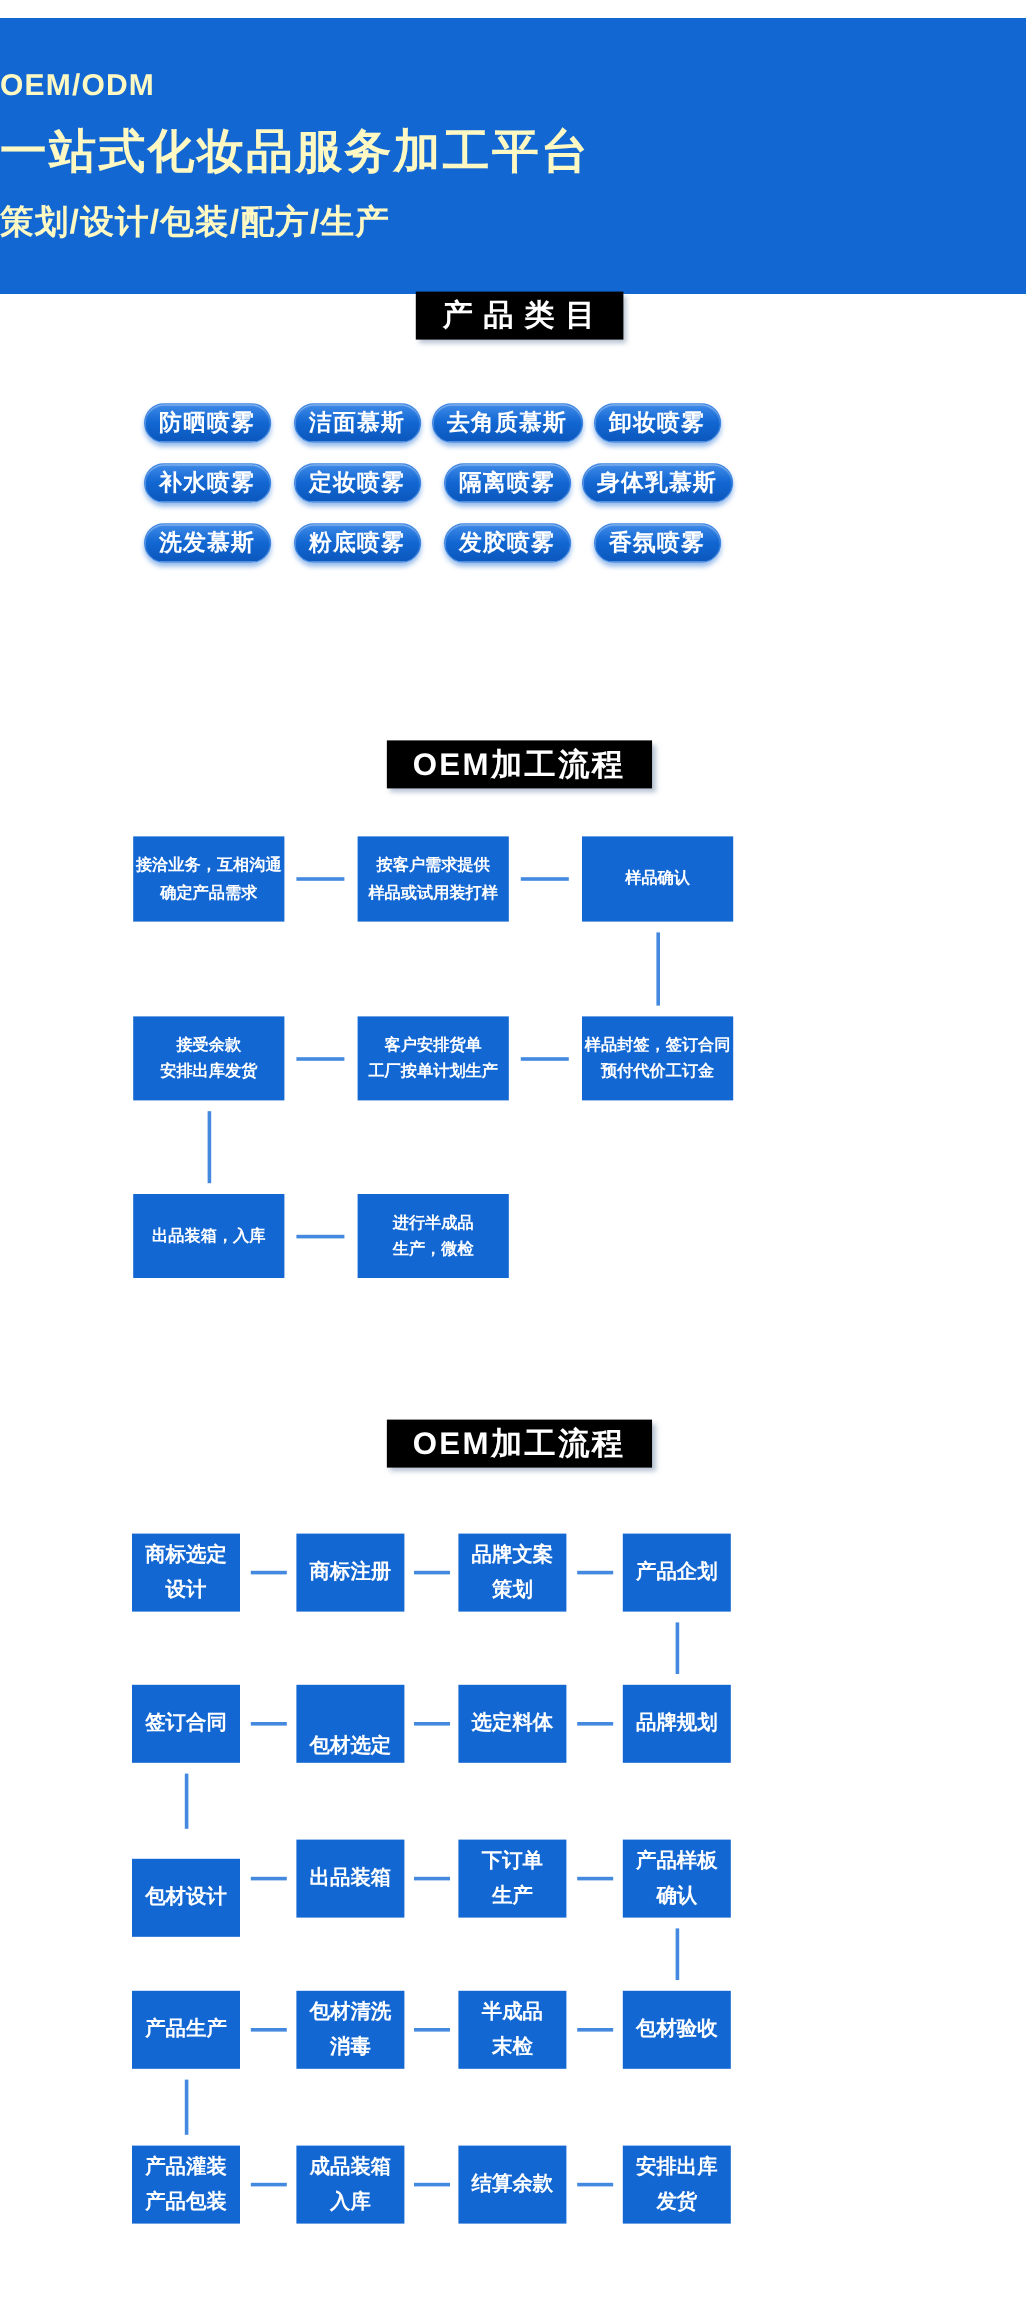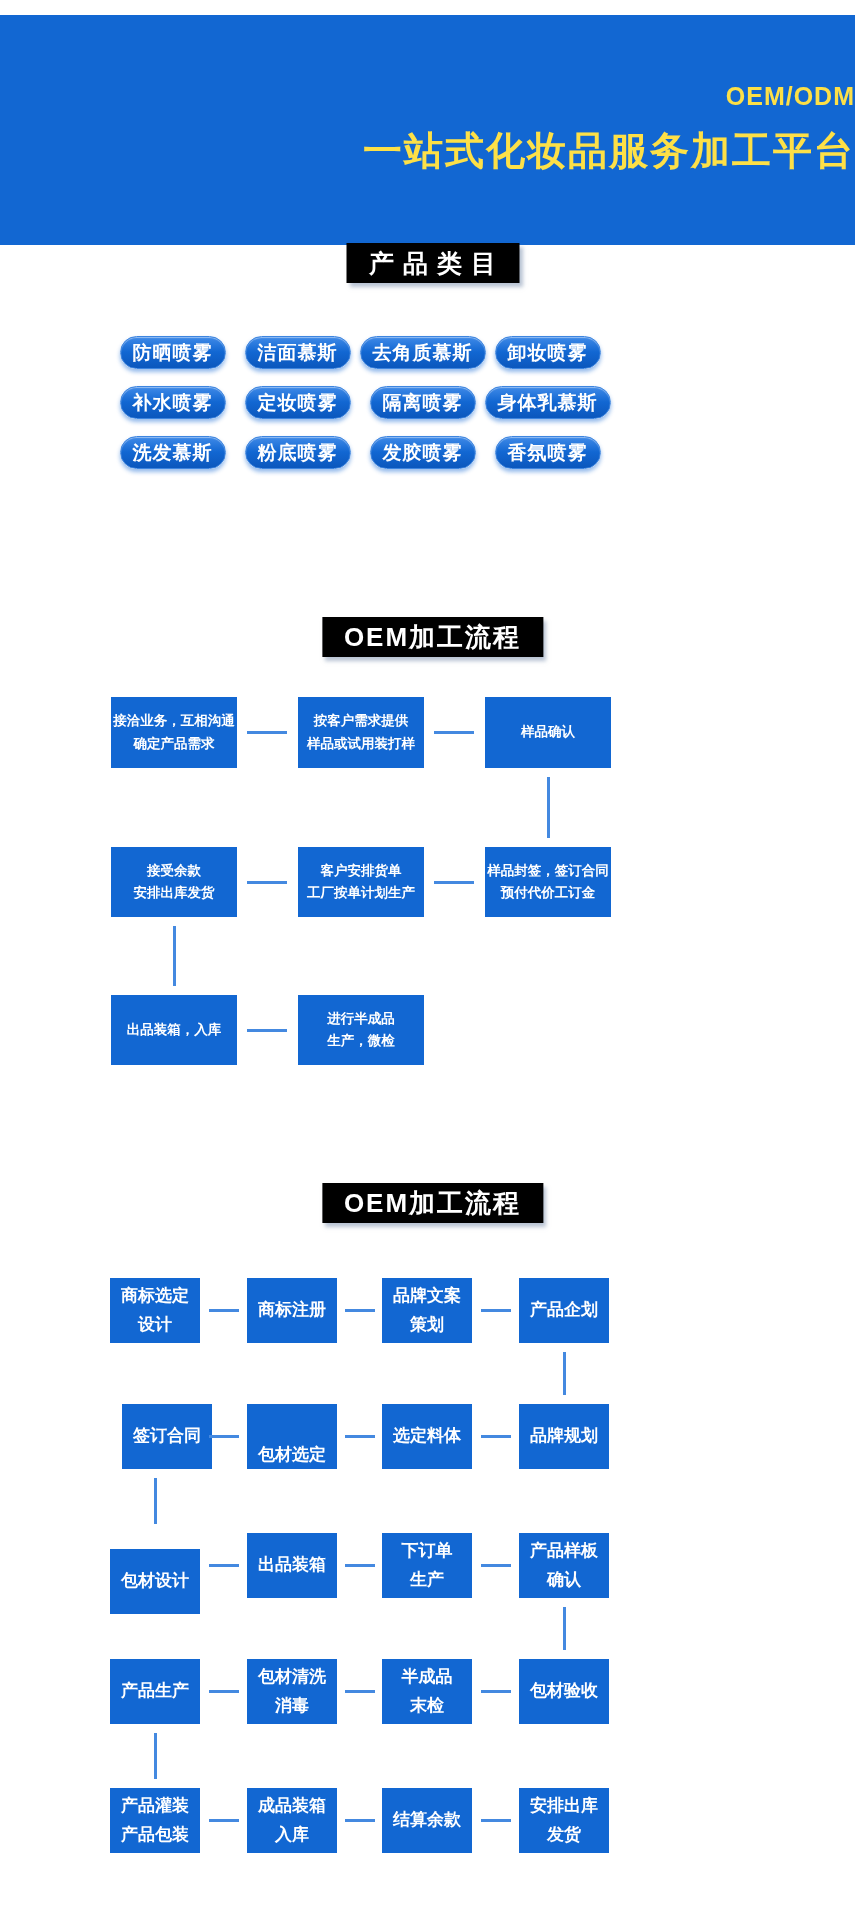--- a/index.html
+++ b/index.html
@@ -1,22 +1,22 @@
 <!DOCTYPE html>
 <html><head>
 <meta charset="utf-8">
 <style>
   *{margin:0;padding:0;box-sizing:border-box}
   html,body{background:#fff}
   body{font-family:"Liberation Sans",sans-serif}
   .page{position:relative;width:855px;height:1920px;margin:0 auto;background:#ffffff;overflow:hidden}
 
   
-  .hero{position:absolute;top:15px;left:0;width:100%;height:230px;background:#1267d2;color:#fde047;
-        text-align:right;display:flex;flex-direction:column;justify-content:center;gap:13px}
+  .hero{position:absolute;top:15px;left:0;width:100%;height:230px;background:#1267d2;color:#fef9c3;
+        text-align:left;display:flex;flex-direction:column;justify-content:center;gap:13px}
   .hero-l1{font-size:25px;font-weight:600;letter-spacing:1px}
   .hero-l2{font-size:39px;font-weight:800;letter-spacing:2px}
   .hero-l3{font-size:28px;font-weight:700;letter-spacing:1px}
 
   
   .section-title{position:absolute;left:calc(50% + 5px);transform:translateX(-50%);height:40px;line-height:40px;
         background:#000000;color:#fff;font-weight:700;text-align:center;white-space:nowrap;
         box-shadow:3px 4px 4px rgba(125,145,175,.55)}
   .cat-title{top:243px;font-size:25px;letter-spacing:9px;padding:0 14px 0 23px}
   .flow1-title{top:617px;font-size:26px;letter-spacing:2px;padding:0 22px}
@@ -46,20 +46,21 @@
   .vline{position:absolute;top:9px;bottom:9px;width:3px;background:#4489e0}
 </style>
 </head>
 <body>
 
 <div class="page">
 
   <header class="hero">
     <div class="hero-l1">OEM/ODM</div>
     <div class="hero-l2">一站式化妆品服务加工平台</div>
+    <div class="hero-l3">策划/设计/包装/配方/生产</div>
   </header>
 
   <div class="section-title cat-title">产品类目</div>
 
   <div class="pills">
     <div class="pill">防晒喷雾</div>
     <div class="pill">洁面慕斯</div>
     <div class="pill">去角质慕斯</div>
     <div class="pill">卸妆喷雾</div>
     <div class="pill">补水喷雾</div>
@@ -152,21 +153,21 @@
       <div class="fbox f2" style="left:409px;">
         <div class="fline">产品企划</div>
 
       </div>
     </div>
     <div class="fgap" style="height:61px;">
       <div class="vline" style="left:452.5px;"></div>
     </div>
 
     <div class="frow" style="height:65px;">
-      <div class="fbox f2" style="left:12px;">
+      <div class="fbox f2" style="left:0;">
         <div class="fline">签订合同</div>
 
       </div>
       <div class="hline h30" style="left:98.5px;"></div>
       <div class="fbox f2" style="left:137px;justify-content:flex-end;">
         <div class="fline">包材选定</div>
 
       </div>
       <div class="hline h30" style="left:234.5px;"></div>
       <div class="fbox f2" style="left:272px;">

